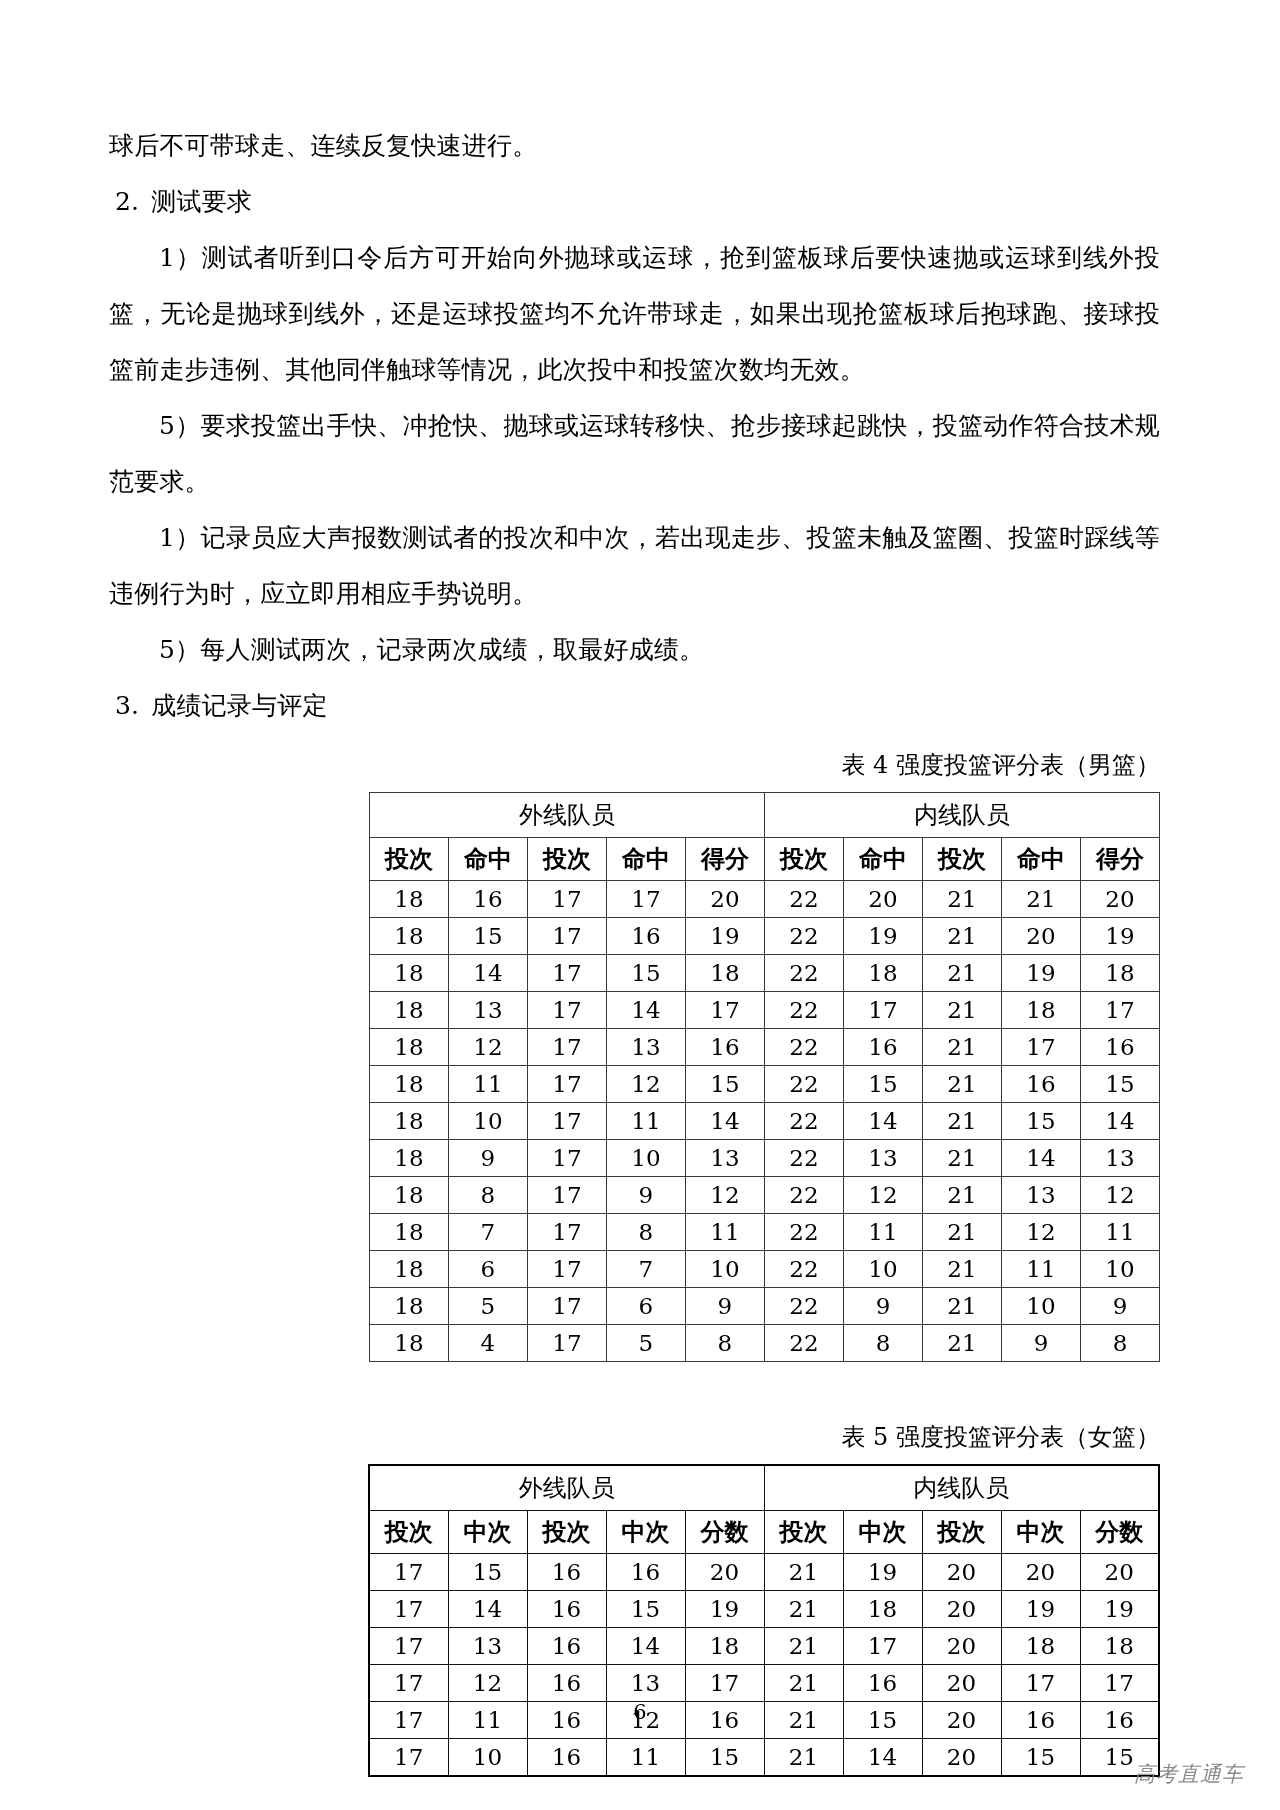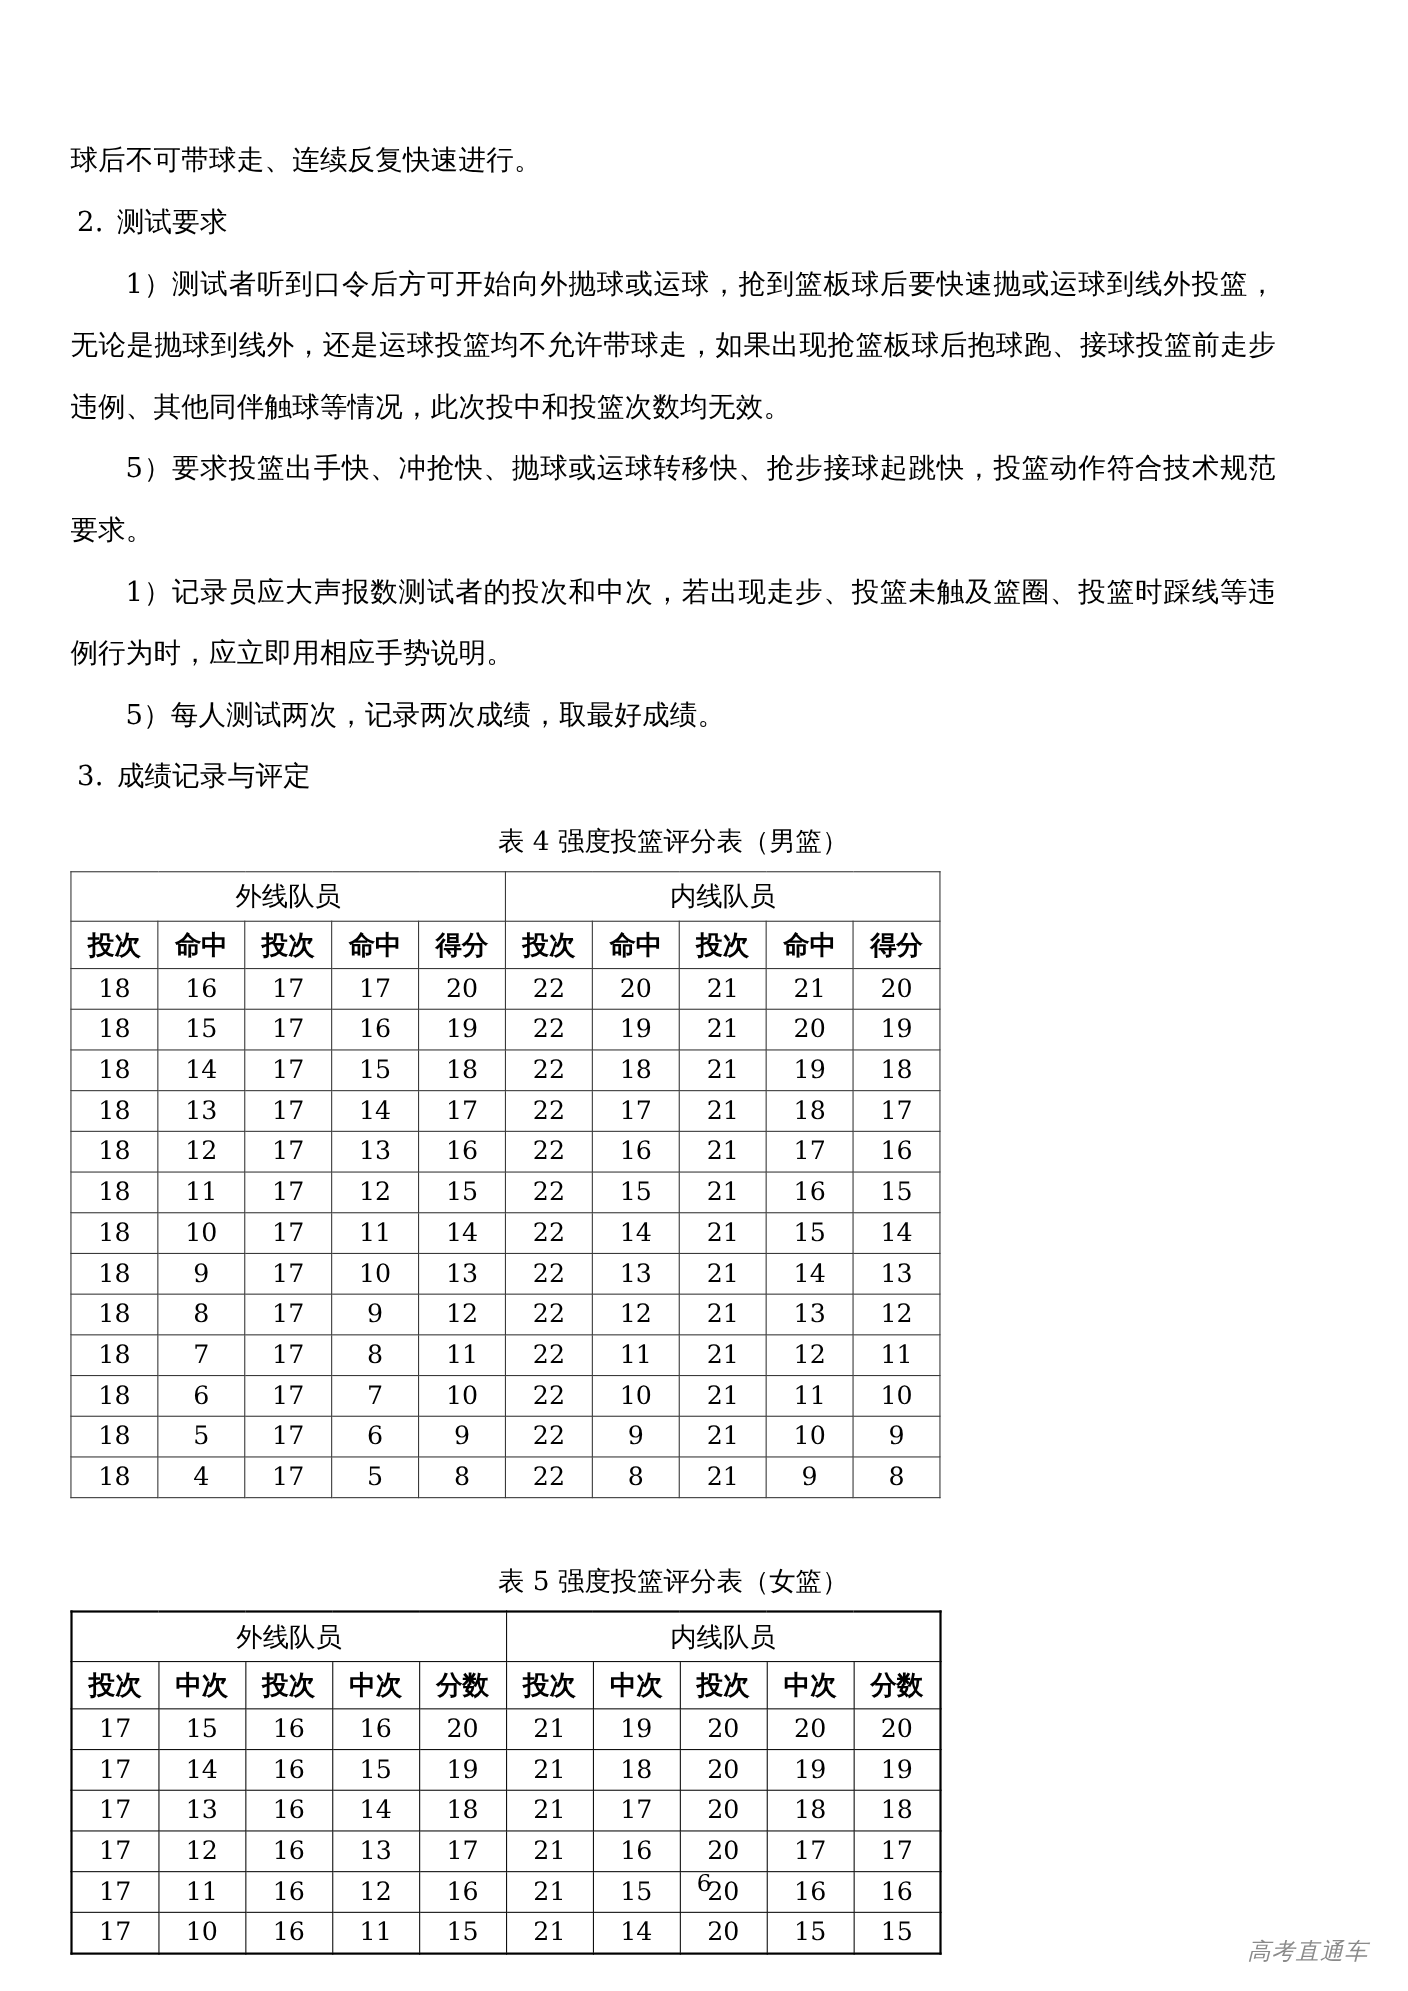--- a/index.html
+++ b/index.html
@@ -14,21 +14,21 @@
     color: #000000;
     position: relative;
     overflow: hidden;
   }
   .page {
     position: relative;
     width: 1280px;
     height: 1810px;
     background: #ffffff;
     box-sizing: border-box;
-    padding: 118px 120px 0 64px;
+    padding: 118px 120px 0 109px;
   }
   .body-text {
     font-size: 25px;
     line-height: 56px;
     text-align: justify;
     text-justify: inter-ideograph;
     letter-spacing: 0.2px;
   }
   .para-flush {
     margin: 0;
@@ -40,26 +40,26 @@
   .heading-num {
     margin: 0;
     padding-left: 6px;
   }
   .heading-num .num {
     margin-right: 12px;
   }
   .table-title {
     font-size: 24px;
     line-height: 46px;
-    text-align: center;
+    text-align: right;
     margin: 8px 0 4px 0;
   }
   .tbl-wrap {
     display: flex;
-    justify-content: flex-start;
+    justify-content: flex-end;
   }
   table.score {
     border-collapse: collapse;
     table-layout: fixed;
     font-size: 23px;
     background: #fff;
   }
   table.score td,
   table.score th {
     border: 1px solid #3a3a3a;

